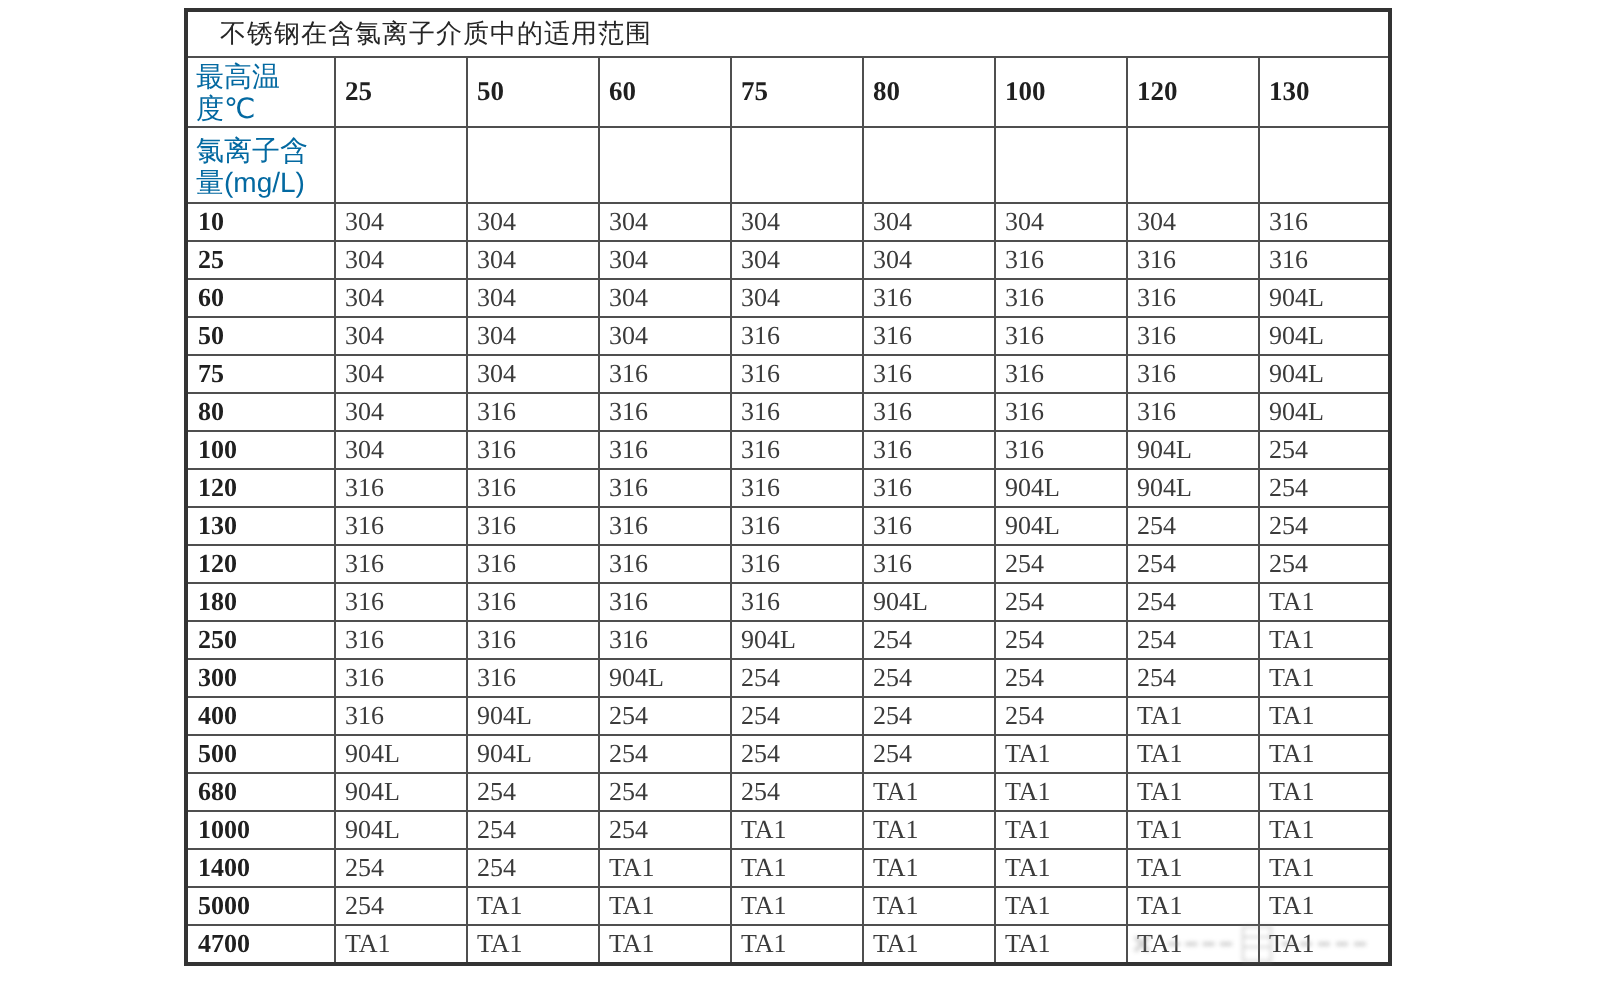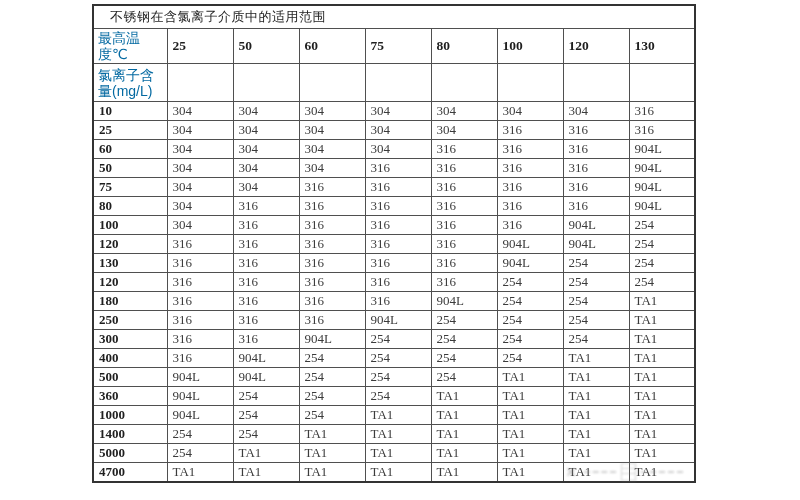--- a/index.html
+++ b/index.html
@@ -281,21 +281,21 @@
         <td class="cell-value">904L</td>
         <td class="cell-value">904L</td>
         <td class="cell-value">254</td>
         <td class="cell-value">254</td>
         <td class="cell-value">254</td>
         <td class="cell-value">TA1</td>
         <td class="cell-value">TA1</td>
         <td class="cell-value">TA1</td>
       </tr>
       <tr>
-        <th class="row-label">360</th>
+        <th class="row-label">680</th>
         <td class="cell-value">904L</td>
         <td class="cell-value">254</td>
         <td class="cell-value">254</td>
         <td class="cell-value">254</td>
         <td class="cell-value">TA1</td>
         <td class="cell-value">TA1</td>
         <td class="cell-value">TA1</td>
         <td class="cell-value">TA1</td>
       </tr>
       <tr>

